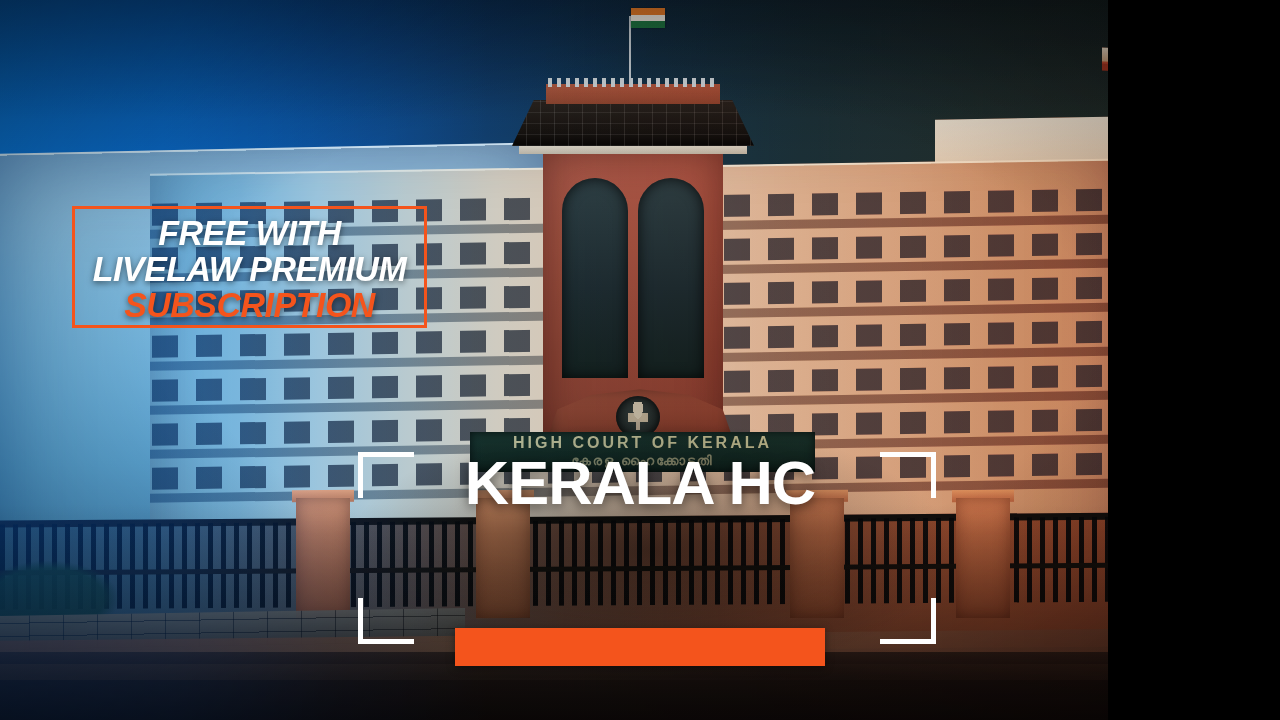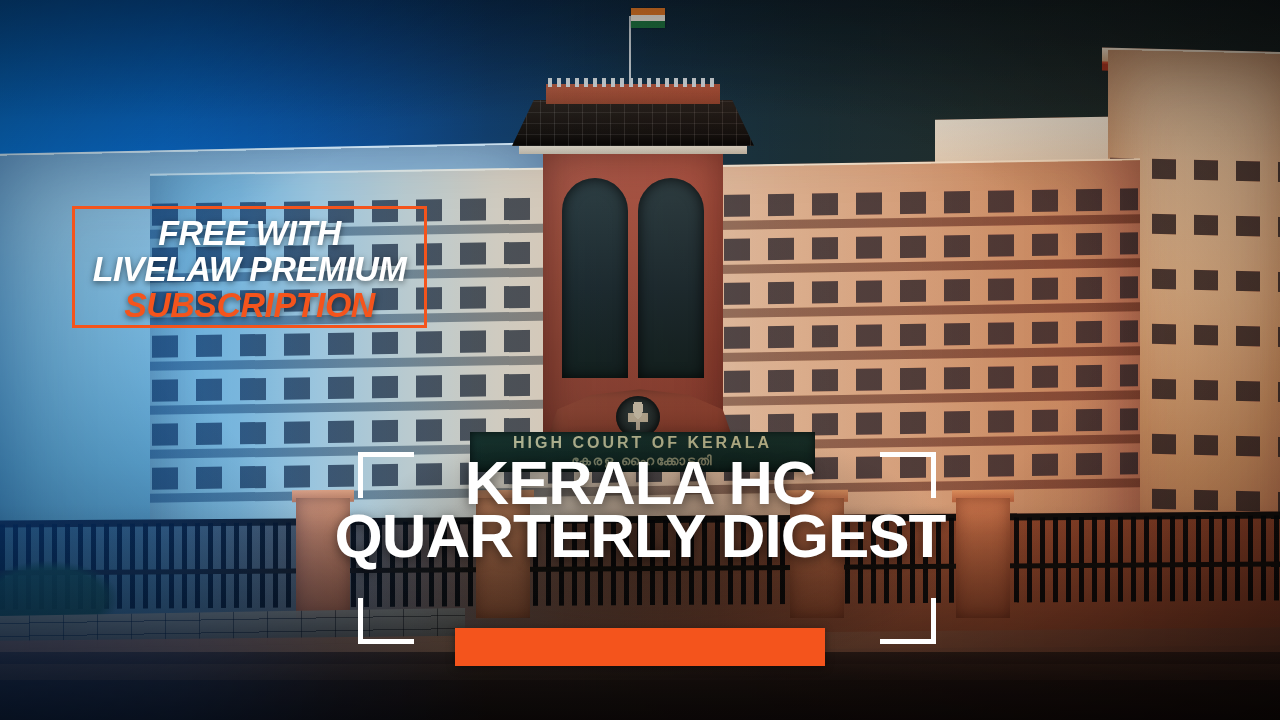--- a/index.html
+++ b/index.html
@@ -2,21 +2,21 @@
 <html style="--accent: #f4541c;"><head>
 <meta charset="utf-8">
 <style>
   html, body {
     margin: 0; padding: 0;
     background: #000;
     font-family: "Liberation Sans", sans-serif;
   }
   #poster {
     position: relative;
-    width: 1280px;
+    width: 1108px;
     height: 720px;
     overflow: hidden;
     background: #0b1a2e;
   }
 
   
   .layer { position: absolute; }
 
   
   #sky {
@@ -465,17 +465,16 @@
   <div class="bracket" id="br-bl">
     <i class="h"></i>
     <i class="v"></i>
   </div>
   <div class="bracket" id="br-br">
     <i class="h"></i>
     <i class="v"></i>
   </div>
 
   <div class="title-line" id="title-l1">KERALA HC</div>
-  <div class="title-line" id="title-l2">QUARTERLY DIGEST</div>
 
   <div class="layer" id="period-chip"></div>
 
 </div>
 
 </body></html>

